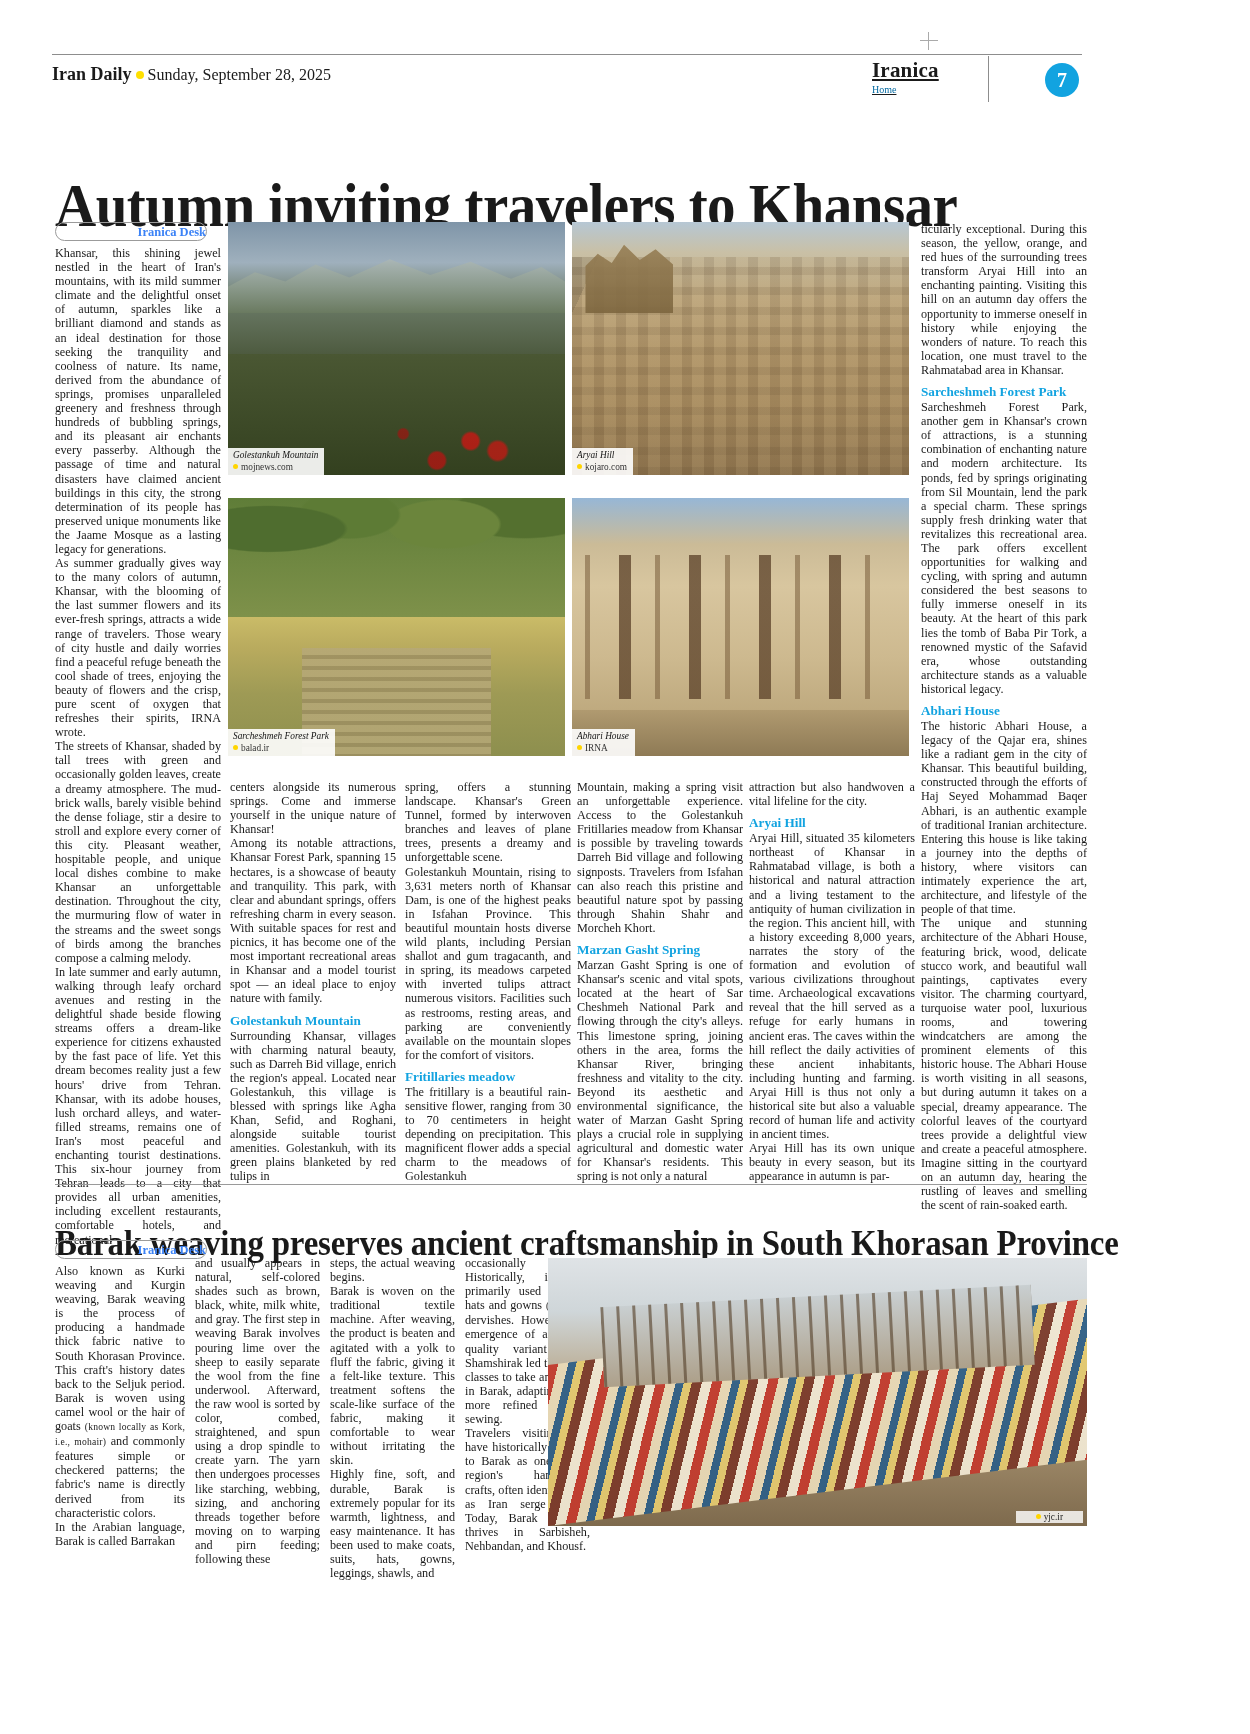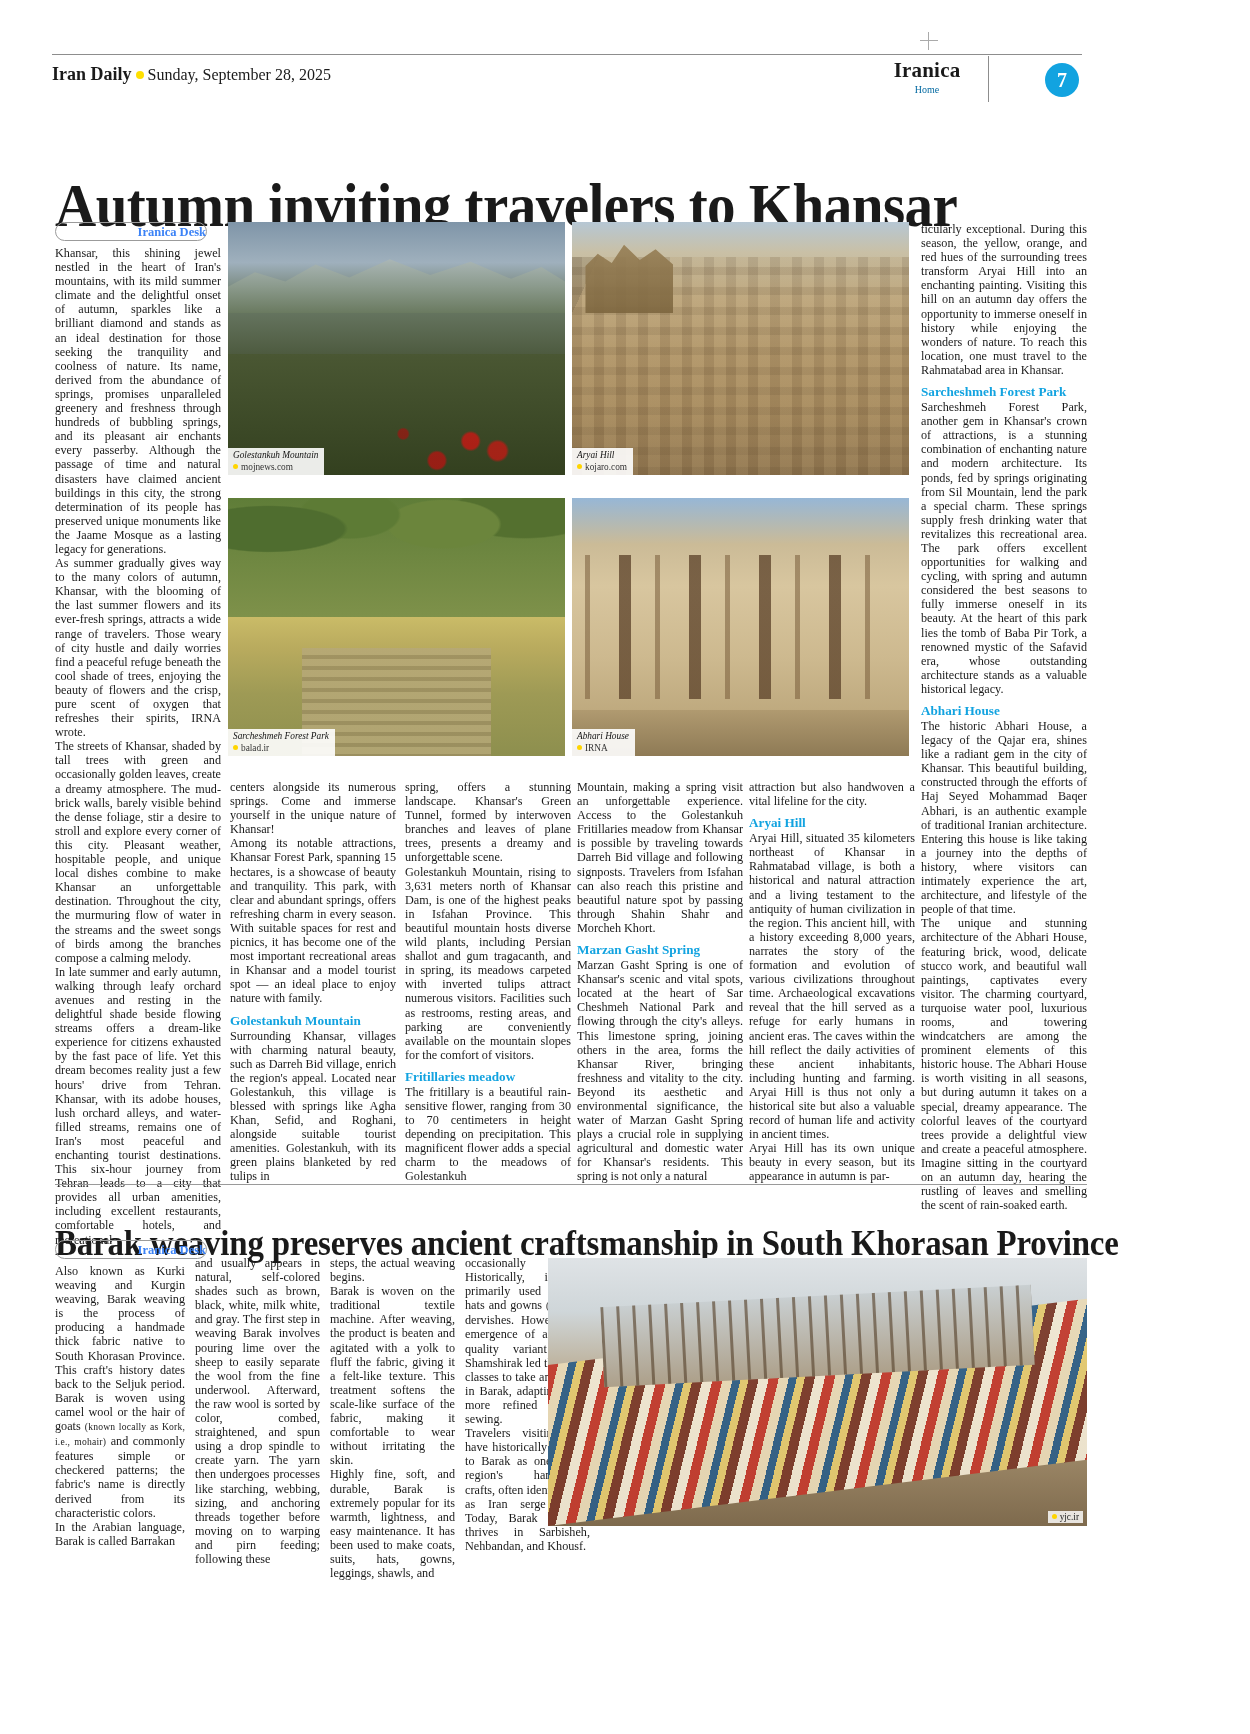--- a/index.html
+++ b/index.html
@@ -61,21 +61,22 @@
     margin: 0 4px 0 4px;
     vertical-align: 1px;
   }
   .masthead-date {
     font-size: 16px;
   }
   .section-block {
     position: absolute;
     left: 820px; top: 4px;
     width: 110px;
-    text-align: center;
+    text-align: left;
+    text-decoration: underline;
   }
   .section-title {
     font-weight: bold;
     font-size: 21px;
     letter-spacing: .2px;
     line-height: 1.12;
   }
   .section-sub {
     font-size: 10px;
     color: #0369a1;
@@ -330,21 +331,21 @@
     font-size: 9.6px;
     letter-spacing: .2px;
   }
   #photo5 { left: 548px; top: 1258px; width: 539px; height: 268px; }
   .photo5-credit {
     position: absolute;
     right: 4px; bottom: 3px;
     font-size: 9.3px;
     color: #222;
     background: rgba(255,255,255,.82);
-    padding: 1px 4px;
+    padding: 1px 20px;
   }
 </style>
 </head>
 <body>
 
 <div class="page">
 
   <div class="crop-mark"></div>
 
   <div class="masthead">

